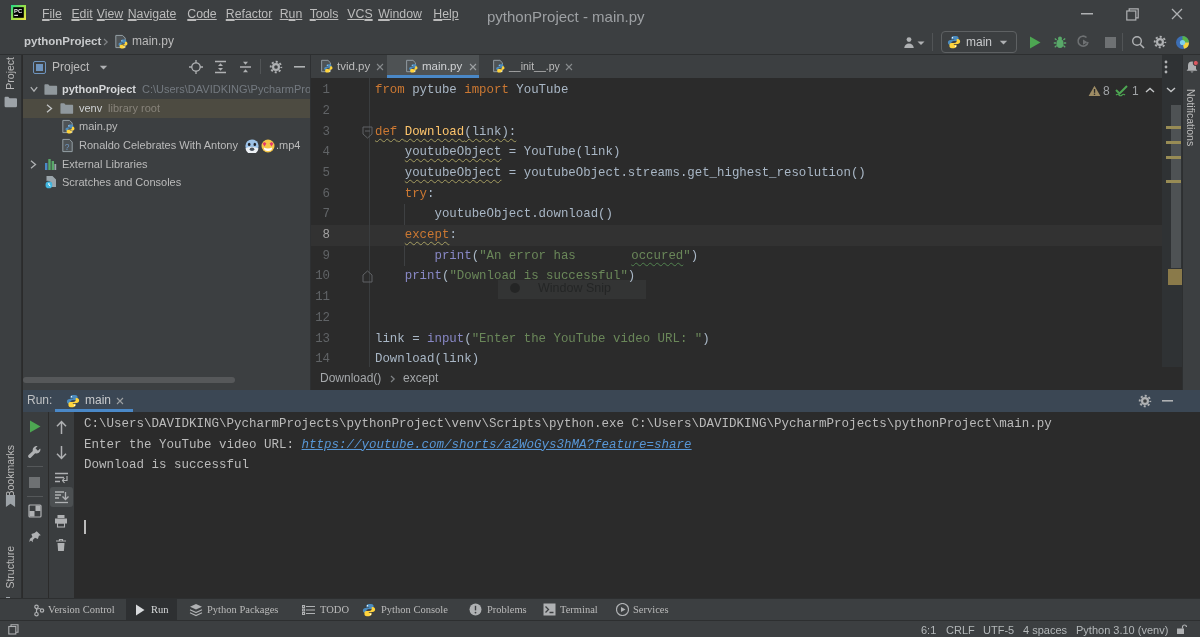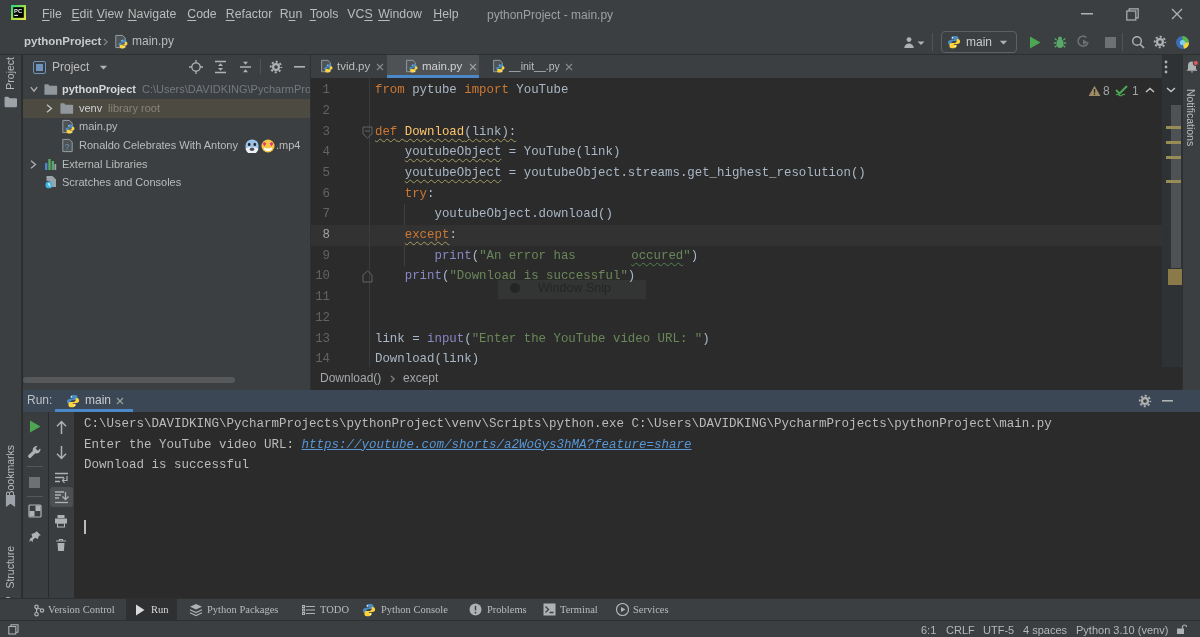--- a/index.html
+++ b/index.html
@@ -1,27 +1,27 @@
 <!DOCTYPE html>
 <html><head>
 <meta charset="utf-8">
 <style>
   * { margin:0; padding:0; box-sizing:border-box; }
   html,body { width:1200px; height:637px; overflow:hidden; background:#2B2B2B;
     font-family:"Liberation Sans", sans-serif; }
   #app { position:relative; width:1200px; height:637px; }
   .abs { position:absolute; }
-  .cx { transform:translateX(-50%); }
+  .cx { transform:translateX(-50%);text-decoration:underline; }
   .ui { color:#BBBBBB; font-size:12px; white-space:nowrap; }
 
   
   #titlebar { position:absolute; left:0; top:0; width:1200px; height:28px; background:#3C3F41; }
   #titlebar .menu { position:absolute; top:7px; font-size:12.3px; color:#BBBBBB; white-space:nowrap; }
   #titlebar .menu u { text-decoration:underline; text-underline-offset:2px; }
-  #wintitle { position:absolute; left:487px; top:8px; font-size:12px; color:#9DA0A3; }
+  #wintitle { position:absolute; left:487px; top:8px; font-size:15px; color:#9DA0A3; }
 
   
   #navbar { position:absolute; left:0; top:28px; width:1200px; height:27px; background:#3C3F41; border-bottom:1px solid #2d2f30; }
 
   
   #lstripe { position:absolute; left:0; top:55px; width:22px; height:565px; background:#3C3F41; border-right:1px solid #2d2f30; }
   .vlabel { position:absolute; writing-mode:vertical-rl; transform:rotate(180deg); font-size:10.5px; color:#BBBBBB; white-space:nowrap; }
   .vlabeld { position:absolute; writing-mode:vertical-rl; font-size:10.5px; color:#BBBBBB; white-space:nowrap; }
 
   

